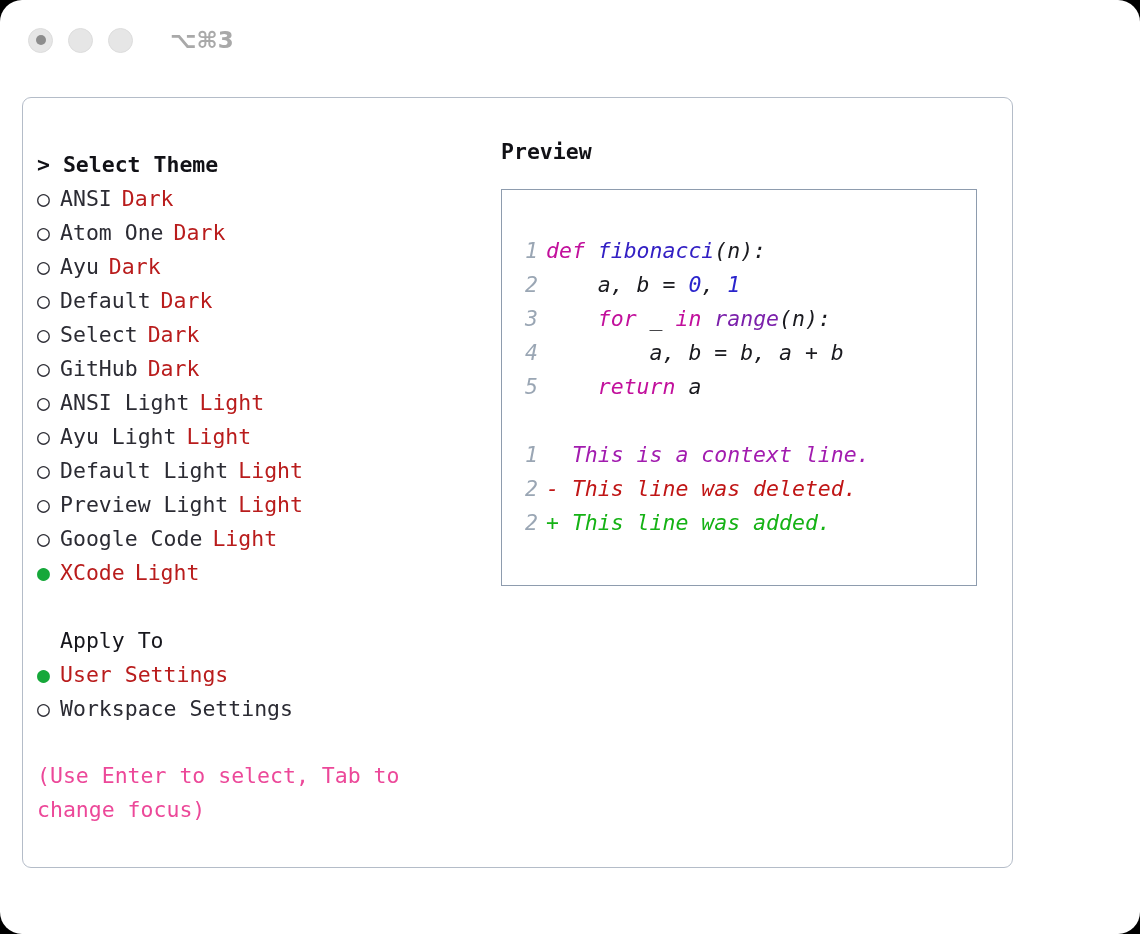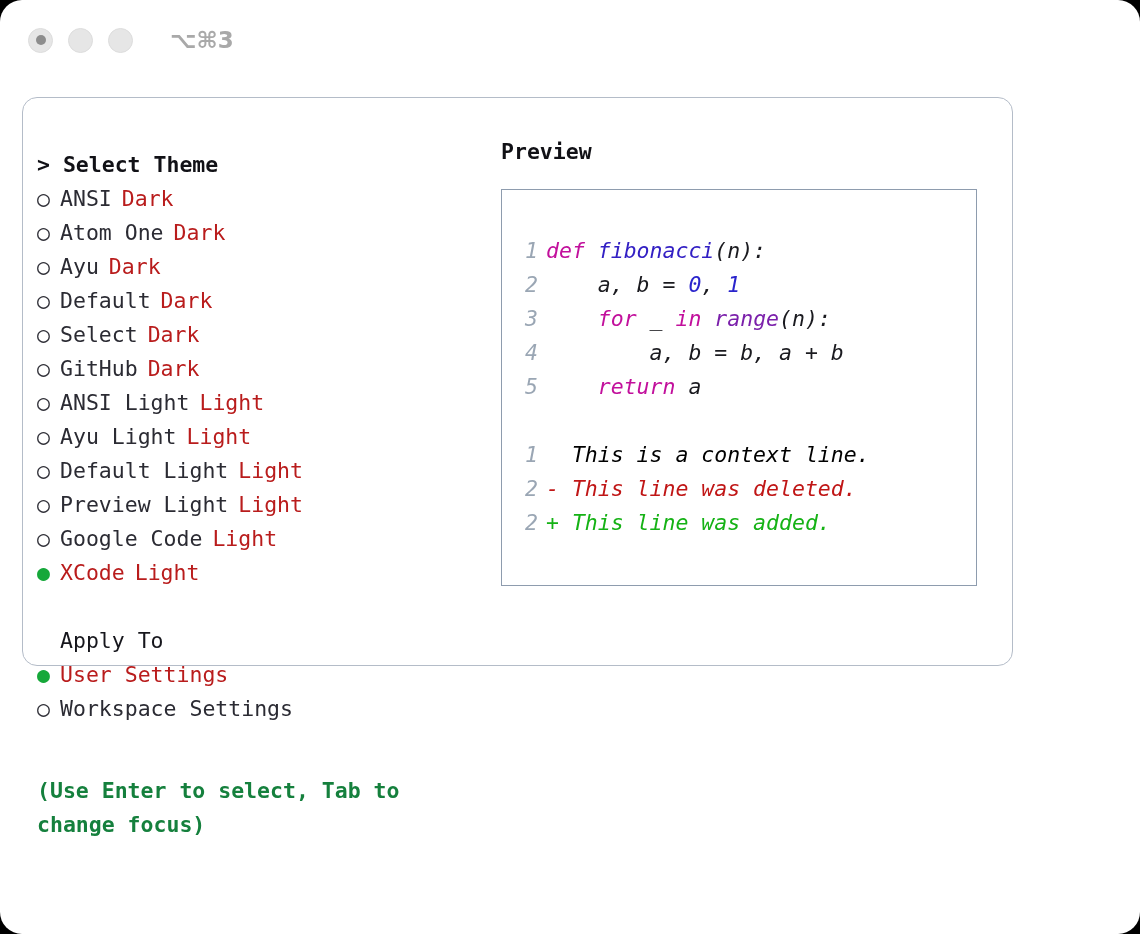--- a/index.html
+++ b/index.html
@@ -60,23 +60,23 @@
     letter-spacing: 0px;
     font-family: "DejaVu Sans", "Liberation Sans", sans-serif;
   }
 
   
   #panel {
     position: absolute;
     left: 22px;
     top: 97px;
     width: 991px;
-    height: 569px;
+    height: 771px;
     border: 1.5px solid #b4bcc8;
-    border-radius: 15px;
+    border-radius: 9px;
     box-sizing: border-box;
     background: #ffffff;
   }
 
   #panel-inner {
     position: relative;
     width: 100%;
     height: 100%;
   }
 
@@ -112,26 +112,25 @@
   }
   .spacer-row { height: 34px; }
   #apply-heading {
     padding-left: 23px;
     font-size: 21.5px;
     height: 34px;
     line-height: 34px;
     color: #16161c;
   }
   #hint {
-    margin-top: 48px;
-    font-size: 21.5px;
-    line-height: 34px;
-    color: #15803d;
+    margin-top: 33px;
+    font-size: 21.5px;
+    line-height: 34px;
+    color: #ec4899;
     width: 420px;
-    font-weight: bold;
   }
 
   
   #right-col {
     position: absolute;
     left: 478px;
     top: 37px;
     width: 500px;
   }
   #preview-title {
@@ -161,21 +160,21 @@
     width: 22px;
     text-align: right;
     color: #9aa6b4;
     margin-right: 8px;
   }
   .kw   { color: #c2109c; }
   .fn   { color: #3320c4; }
   .call { color: #7b20ab; }
   .num  { color: #2a24cc; }
   .plain{ color: #1a1a1f; }
-  .ctx  { color: #000000; }
+  .ctx  { color: #a21caf; }
   .del  { color: #c01616; }
   .add  { color: #15b215; }
   .blank-line { height: 34px; }
 </style>
 </head>
 <body>
 
 <div id="window">
 
   <div id="titlebar">

